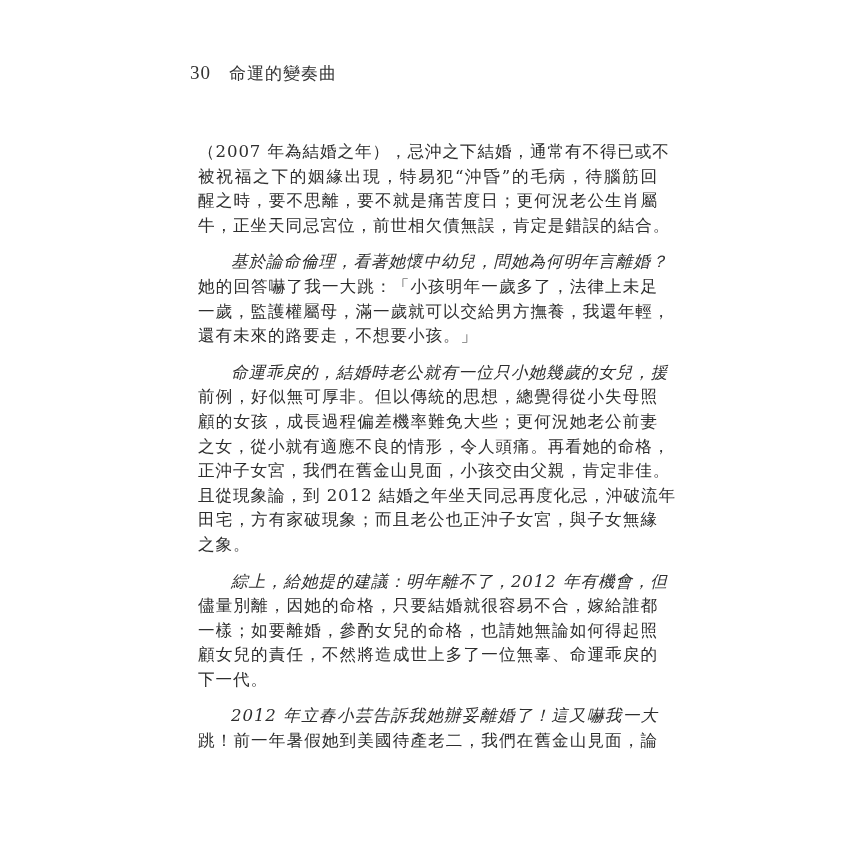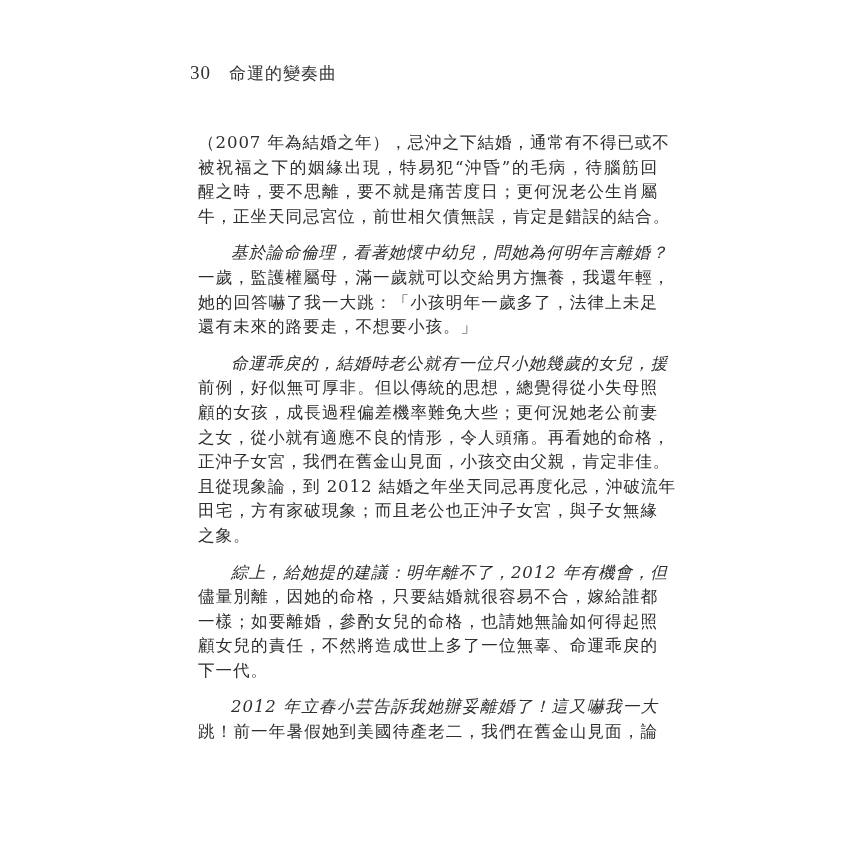--- a/index.html
+++ b/index.html
@@ -34,21 +34,21 @@
       letter-spacing: 1px;
     }
     .running-head .page-num {
       font-family: "Liberation Serif", "DejaVu Serif", serif;
       font-size: 19px;
       margin-right: 18px;
     }
     .body-text {
       position: absolute;
       left: 198px;
-      top: 131px;
+      top: 140px;
       width: 460px;
     }
     .line {
       height: 24.6px;
       font-size: 16.6px;
       line-height: 24.6px;
       white-space: nowrap;
       letter-spacing: 0.9px;
       color: #2e2e2e;
       text-align: justify;
@@ -79,22 +79,22 @@
     <div class="paragraph">
       <div class="line">（2007 年為結婚之年），忌沖之下結婚，通常有不得已或不</div>
       <div class="line">被祝福之下的姻緣出現，特易犯“沖昏”的毛病，待腦筋回</div>
       <div class="line">醒之時，要不思離，要不就是痛苦度日；更何況老公生肖屬</div>
       <div class="line last">牛，正坐天同忌宮位，前世相欠債無誤，肯定是錯誤的結合。</div>
     </div>
     <div class="para-gap"></div>
 
     <div class="paragraph">
       <div class="line indent">基於論命倫理，看著她懷中幼兒，問她為何明年言離婚？</div>
+      <div class="line">她的回答嚇了我一大跳：「小孩明年一歲多了，法律上未足</div>
       <div class="line">一歲，監護權屬母，滿一歲就可以交給男方撫養，我還年輕，</div>
-      <div class="line">她的回答嚇了我一大跳：「小孩明年一歲多了，法律上未足</div>
       <div class="line last">還有未來的路要走，不想要小孩。」</div>
     </div>
     <div class="para-gap"></div>
 
     <div class="paragraph">
       <div class="line indent">命運乖戾的，結婚時老公就有一位只小她幾歲的女兒，援</div>
       <div class="line">前例，好似無可厚非。但以傳統的思想，總覺得從小失母照</div>
       <div class="line">顧的女孩，成長過程偏差機率難免大些；更何況她老公前妻</div>
       <div class="line">之女，從小就有適應不良的情形，令人頭痛。再看她的命格，</div>
       <div class="line">正沖子女宮，我們在舊金山見面，小孩交由父親，肯定非佳。</div>

